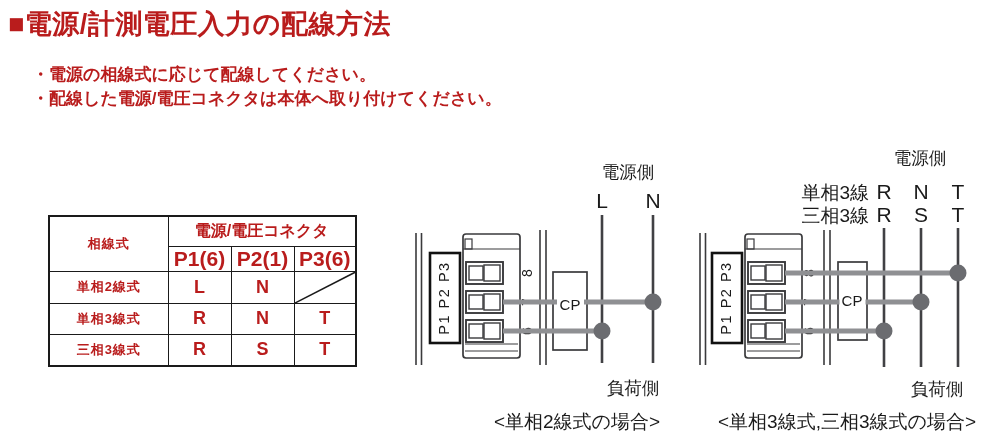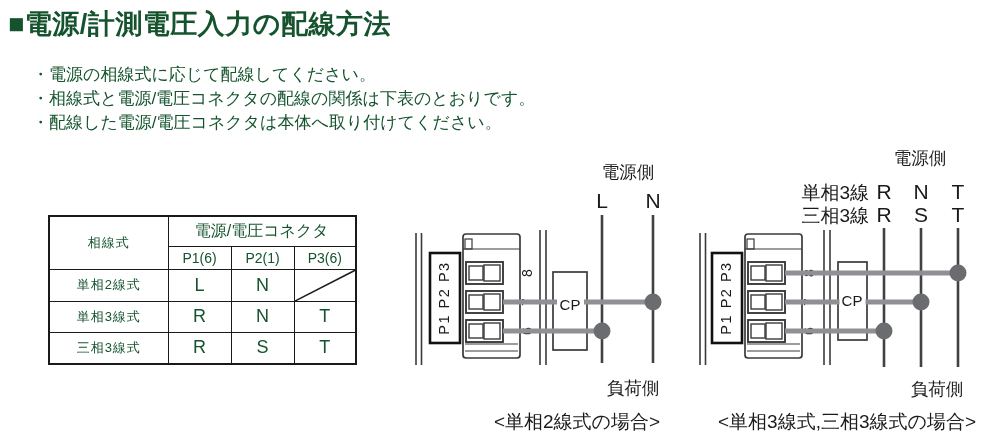--- a/index.html
+++ b/index.html
@@ -1,36 +1,36 @@
 <!DOCTYPE html>
 <html><head>
 <meta charset="utf-8">
 <style>
   html,body{margin:0;padding:0;background:#ffffff;}
   #page{
     position:relative;width:992px;height:444px;background:#ffffff;
-    font-family:"Liberation Sans","DejaVu Sans",sans-serif;color:#14532d;overflow:hidden;
-  }
-  .abs{position:absolute;}
+    font-family:"Liberation Sans","DejaVu Sans",sans-serif;color:#b91c1c;overflow:hidden;
+  }
+  .abs{position:absolute;font-weight:bold;}
   #title{
     left:8px;top:6px;font-size:27px;font-weight:bold;letter-spacing:0.5px;white-space:nowrap;
   }
   #bullets{
     left:32px;top:63px;font-size:17px;line-height:24px;white-space:nowrap;
   }
   
   #wiring-table{
     left:48px;top:215px;border-collapse:collapse;table-layout:fixed;
     border:2.5px solid #1a1a1a;
   }
   #wiring-table td{
     border:1.5px solid #1a1a1a;text-align:center;vertical-align:middle;
     padding:0;font-size:18px;
   }
-  #wiring-table td.subhdr{font-size:14px;}
+  #wiring-table td.subhdr{font-size:21px;}
   #wiring-table td.grphdr{font-size:16px;}
   #wiring-table td.rowhdr{font-size:13px;letter-spacing:1px;}
   .diag-cell{position:relative;}
   .diag-cell svg{position:absolute;left:0;top:0;width:100%;height:100%;display:block;}
   
   .dsvg{position:absolute;}
   .dsvg text{fill:#1a1a1a;font-family:"Liberation Sans","DejaVu Sans",sans-serif;}
   .jp-label{font-size:17.5px;}
   .line-letter{font-size:21px;}
   .prefix-label{font-size:19px;}
@@ -41,21 +41,20 @@
 </style>
 </head>
 <body>
 
 <div id="page">
 
   <div id="title" class="abs">■電源/計測電圧入力の配線方法</div>
 
   <div id="bullets" class="abs">
     <div>・電源の相線式に応じて配線してください。</div>
-    <div>・相線式と電源/電圧コネクタの配線の関係は下表のとおりです。</div>
     <div>・配線した電源/電圧コネクタは本体へ取り付けてください。</div>
   </div>
 
   <table id="wiring-table" class="abs">
     <colgroup>
       <col style="width:119px">
         <col style="width:63px">
         <col style="width:63px">
         <col style="width:62px">
     </colgroup>

